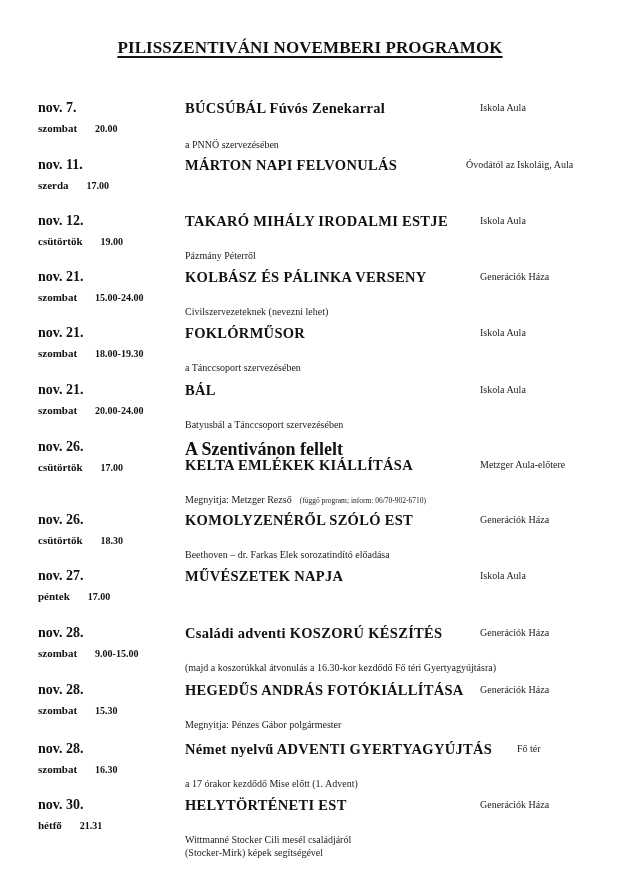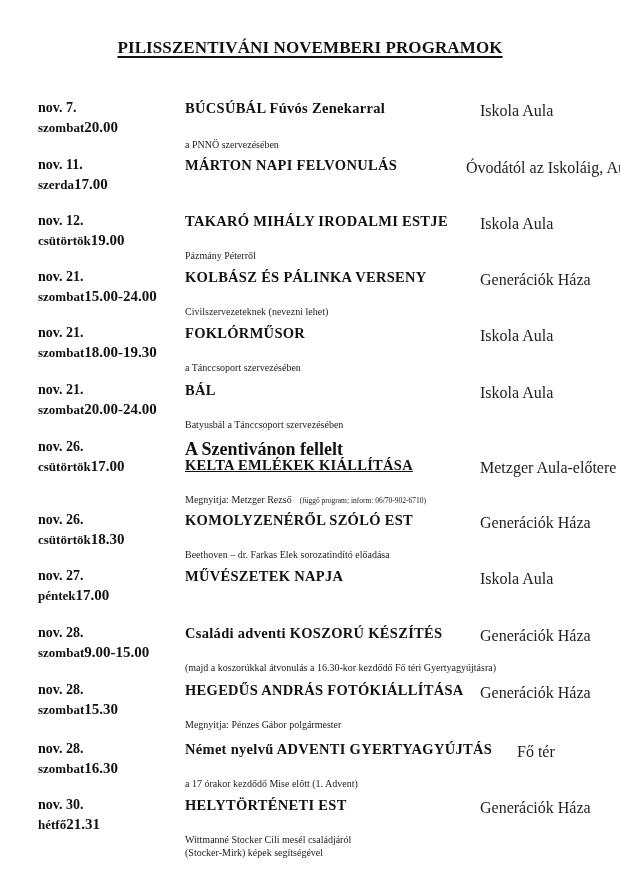--- a/index.html
+++ b/index.html
@@ -13,33 +13,33 @@
       text-decoration-thickness: 1.5px; text-underline-offset: 3px; letter-spacing: 0.1px;
     }
     .event { position: absolute; left: 0; width: 620px; }
     .date {
       position: absolute; left: 38px; top: 0; font-size: 14px; font-weight: bold;
       white-space: nowrap;
     }
     .when {
       position: absolute; left: 38px; top: 18px; white-space: nowrap;
     }
-    .day { font-size: 13px; font-weight: bold; margin-right: 0; }
-    .time { font-size: 15px; font-weight: bold; text-align: center; }
+    .day { font-size: 11px; font-weight: bold; margin-right: 18px; }
+    .time { font-size: 10px; font-weight: bold; text-align: center; }
     .name {
       position: absolute; left: 185px; top: 0; font-size: 14.5px; font-weight: bold;
       white-space: nowrap; letter-spacing: 0.3px;
     }
-    .name2 { top: 18px; text-decoration: underline; }
+    .name2 { top: 18px; }
     .sub {
       position: absolute; left: 185px; font-size: 10px; white-space: nowrap; color: #222; margin-top: 20px;
     }
     .sub .small { font-size: 7.5px; margin-left: 8px; }
     .place {
-      position: absolute; top: 2px; font-size: 16px; white-space: nowrap; color: #222; text-align: center;
+      position: absolute; top: 2px; font-size: 10px; white-space: nowrap; color: #222; text-align: center;
     }
   </style>
 </head>
 <body>
 
 <div class="title">PILISSZENTIVÁNI NOVEMBERI PROGRAMOK</div>
 
 <div class="event" style="top:100px">
   <div class="date">nov. 7.</div>
   <div class="when"><span class="day">szombat</span><span class="time">20.00</span></div>

